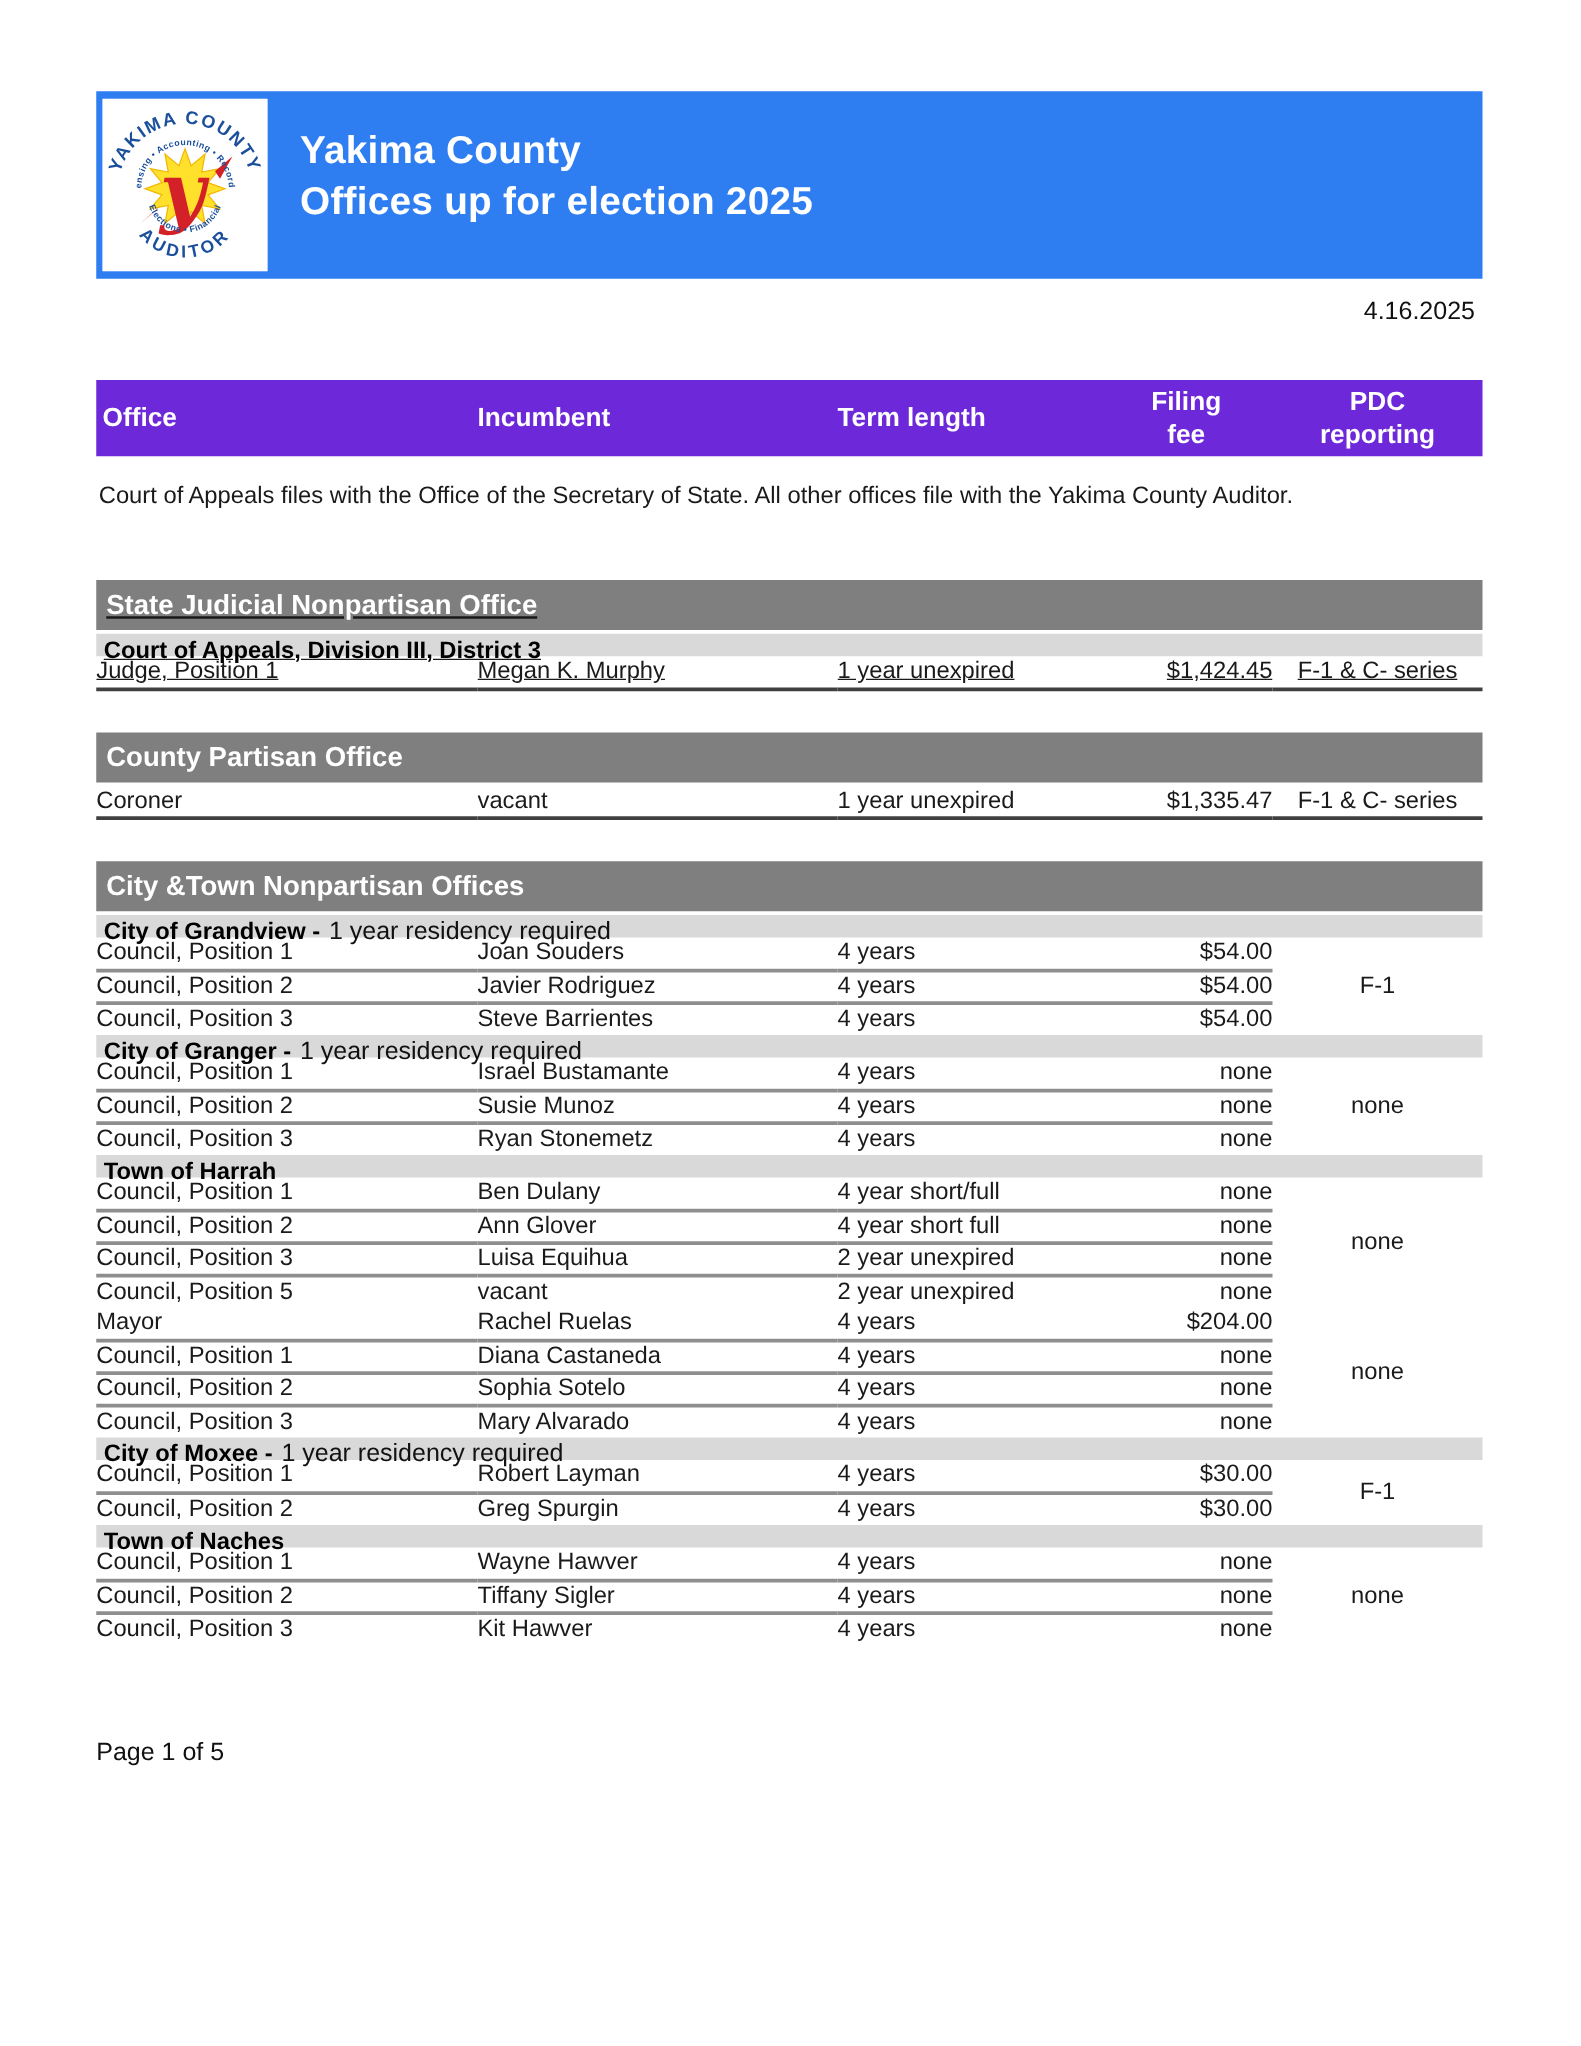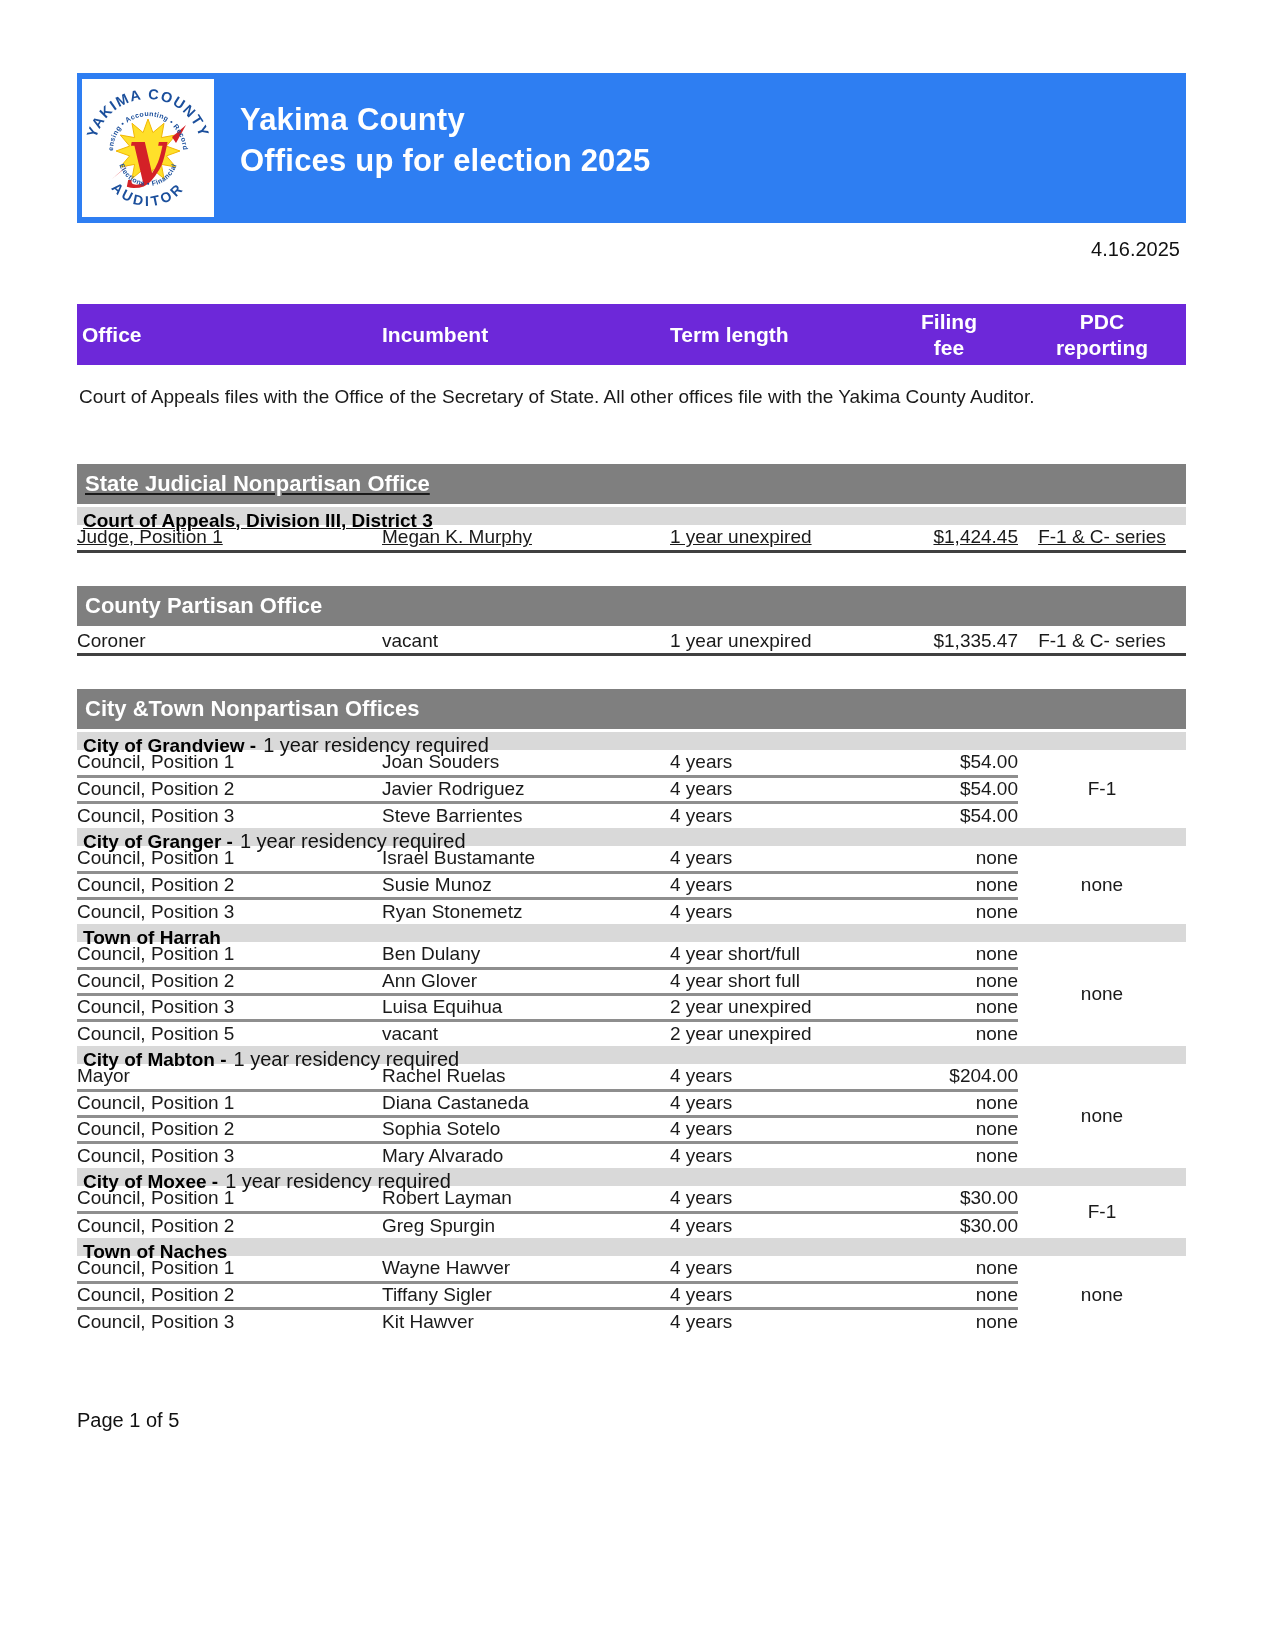--- a/index.html
+++ b/index.html
@@ -256,21 +256,20 @@
               <td class="c4 sep">none</td>
             </tr>
             <tr class="row">
               <td class="c1">Council, Position 5</td>
               <td class="c2">vacant</td>
               <td class="c3">2 year unexpired</td>
               <td class="c4">none</td>
             </tr>
           </tbody>
         </table>
-        <div class="sub-banner"><span class="sub-title">City of Mabton -</span><span class="sub-note">1 year residency required</span></div>
         <table class="grid">
           <colgroup>
             <col style="width: 305px;">
             <col style="width: 288px;">
             <col style="width: 210px;">
             <col style="width: 138px;">
             <col style="width: 168px;">
           </colgroup>
           <tbody>
             <tr class="row">

